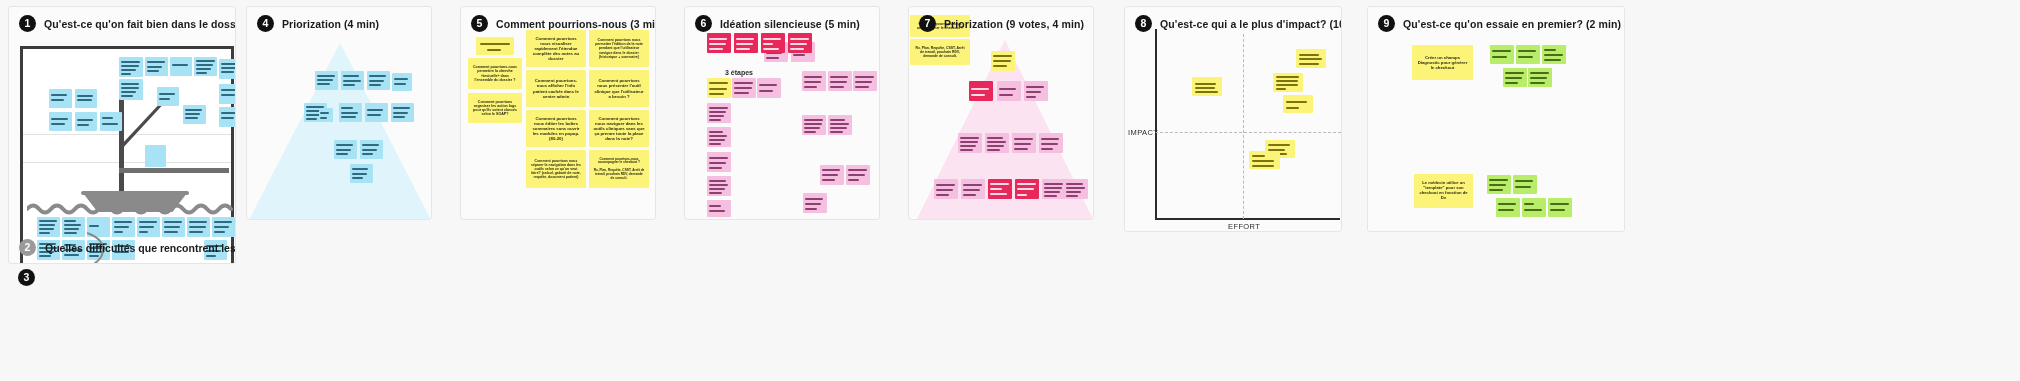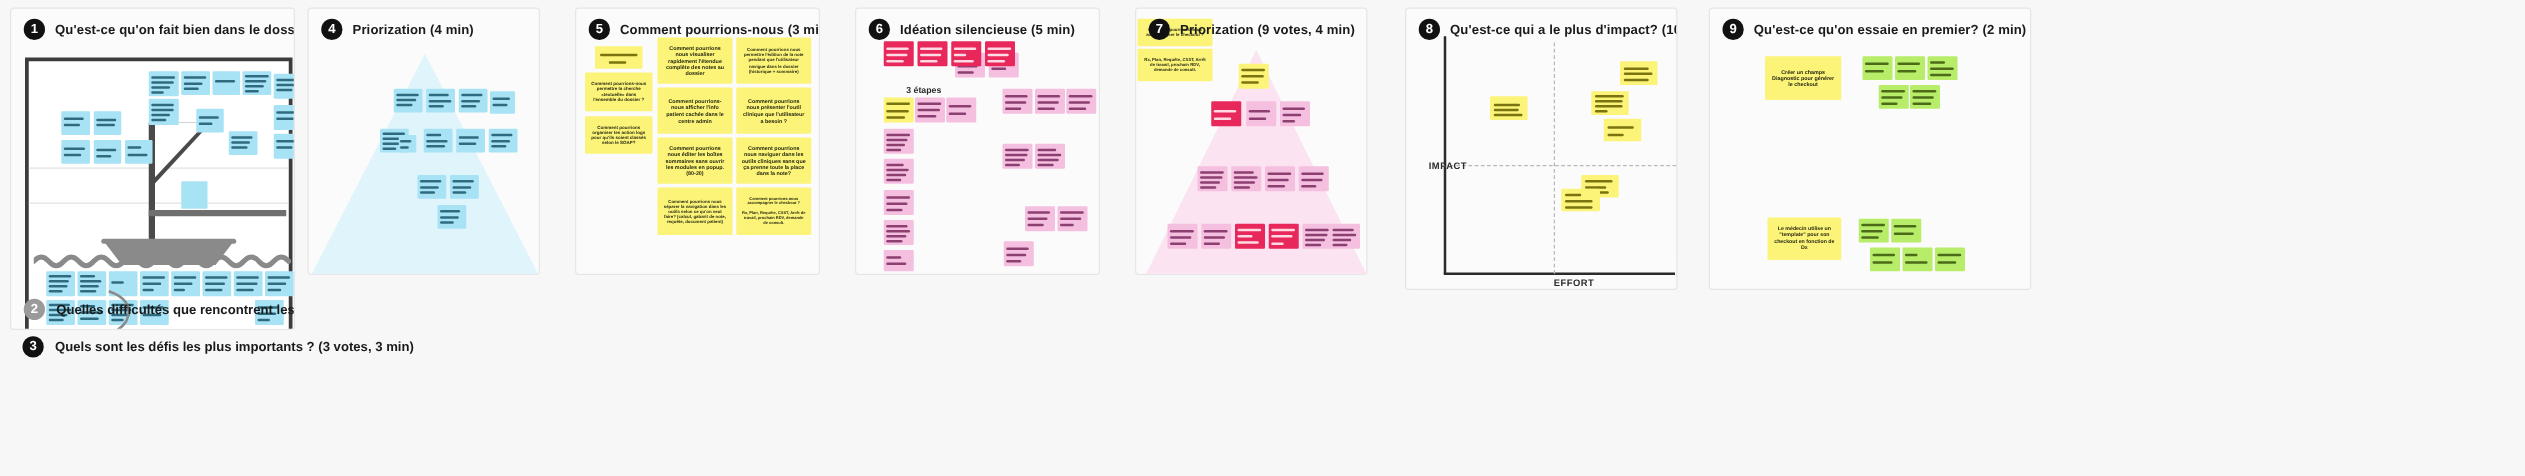--- a/index.html
+++ b/index.html
@@ -146,24 +146,23 @@
     height: 0;
   }
   .dash-v {
     position:absolute;
     border-left: 1px dashed #b9b9b9;
     width: 0;
   }
   .axis-label {
     position: absolute;
     font-size: 7.5px;
-    font-weight: bold;
+    font-weight: normal;
     color: #2b2b2b;
     letter-spacing: .4px;
-    margin-left: 15px;
   }
   .caption {
     position: absolute;
     font-size: 7px;
     font-weight: bold;
     color: #2b2b2b;
   }
   
   .sub-row {
     position: absolute;
@@ -356,21 +355,20 @@
     </div>
 
     <div class="sub-row" style="left:10px; top:232px;">
       <div class="step-badge grey">2</div>
       <div class="lbl">Quelles difficultés que rencontrent les utilisateurs? (4 min)</div>
     </div>
   </div>
 
   <div class="sub-row" style="left:18px; top:269px;">
     <div class="step-badge">3</div>
-    <div class="lbl">Quels sont les défis les plus importants ? (3 votes, 3 min)</div>
   </div>
 
   <div class="panel" id="p4" style="left:246px; top:6px; width:186px; height:214px;">
     <div class="panel-head">
       <div class="step-badge">4</div>
       <div class="panel-title">Priorization (4 min)</div>
     </div>
     <div class="tri-blue" style="left:2px; top:36px;"></div>
 
     <div class="note blue" style="left:68px; top:64px; width:23px; height:19px;">

